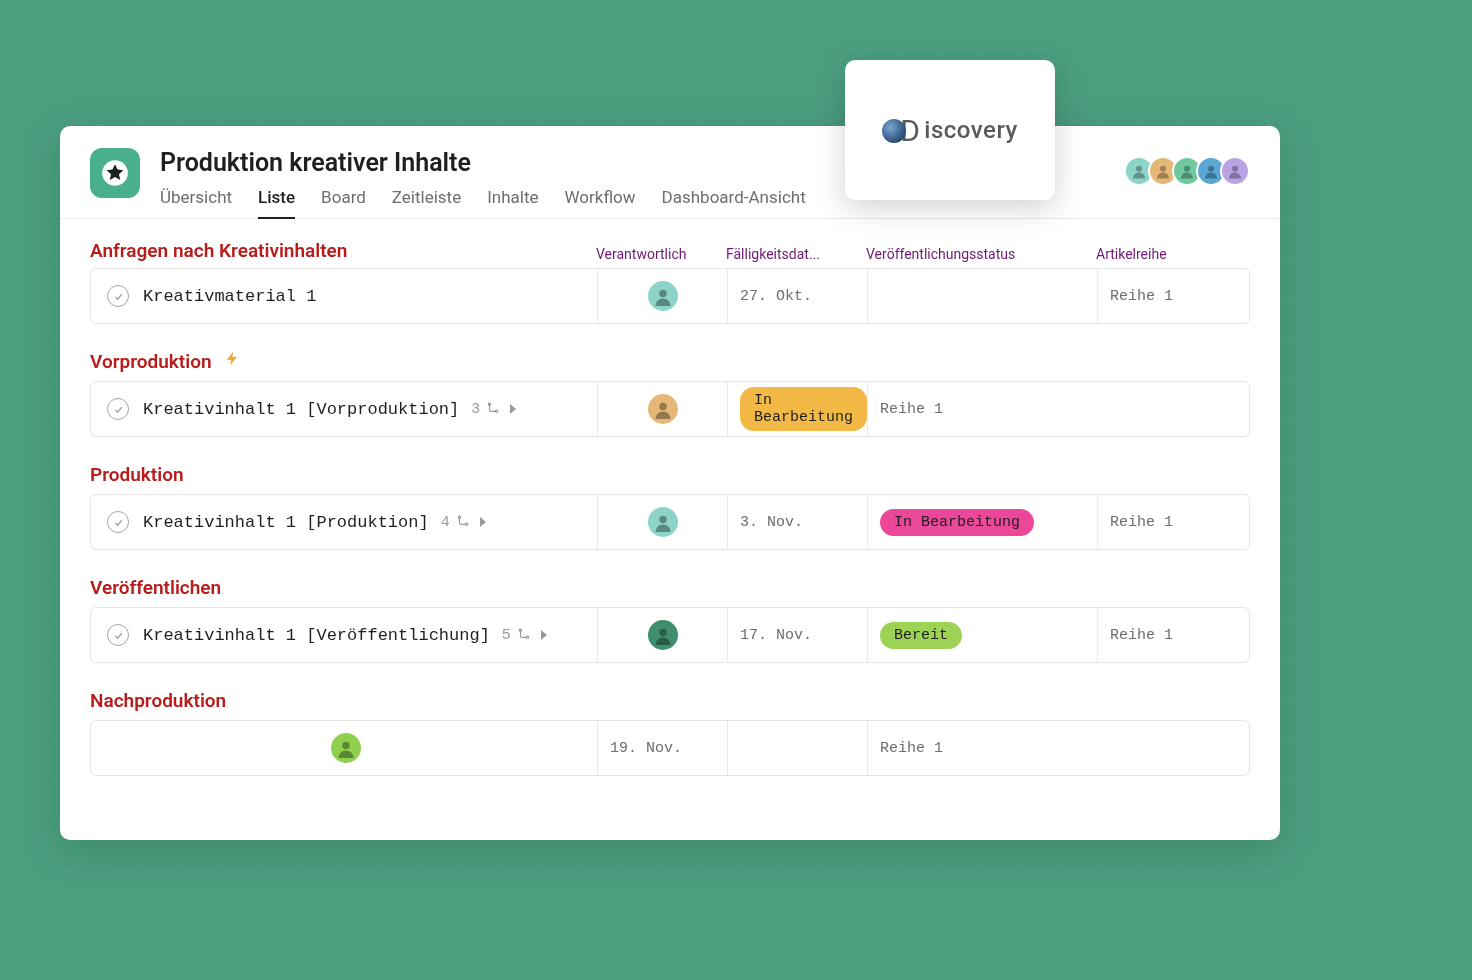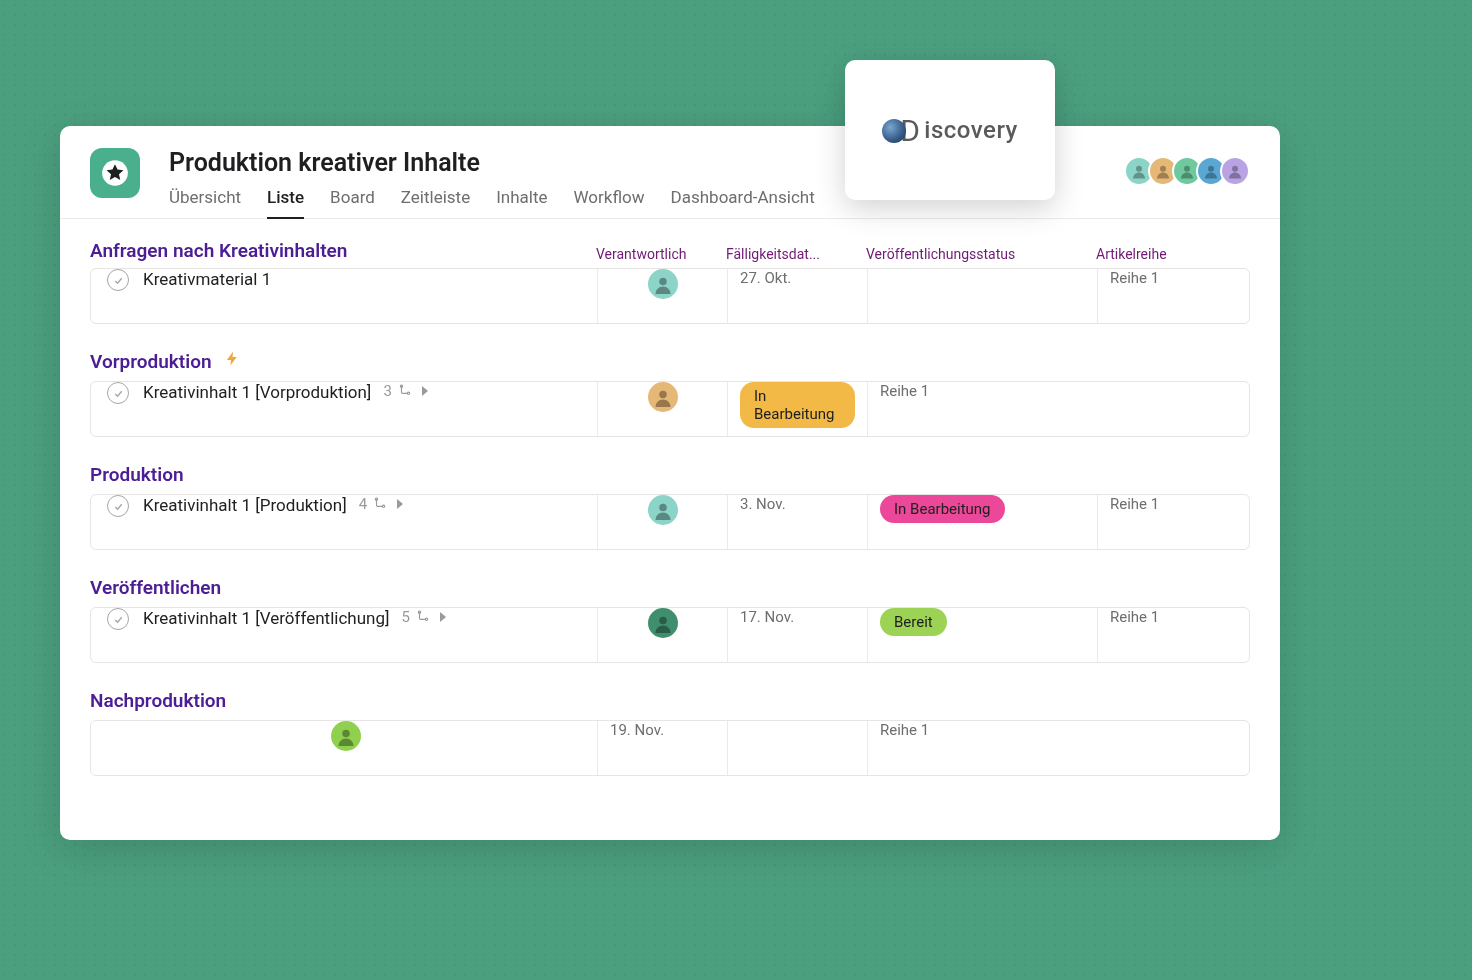--- a/index.html
+++ b/index.html
@@ -24,21 +24,21 @@
     height: 714px;
     background: #fff;
     border-radius: 10px;
     box-shadow: 0 10px 40px rgba(0,0,0,0.15);
     overflow: hidden;
   }
   .header {
     padding: 22px 30px 0 30px;
     display: flex;
     align-items: flex-start;
-    gap: 29px;
+    gap: 20px;
     position: relative;
   }
   .project-icon {
     width: 50px; height: 50px;
     background: #4aaf8d;
     border-radius: 12px;
     display: flex; align-items: center; justify-content: center;
     flex-shrink: 0;
   }
   .project-icon svg { width: 28px; height: 28px; }
@@ -92,45 +92,46 @@
     grid-template-columns: 506px 130px 140px 230px 150px;
     align-items: end;
     margin-bottom: 6px;
   }
   .section-title-wrap {
     display: flex; align-items: center; gap: 10px;
   }
   .section-title {
     font-size: 19px;
     font-weight: 600;
-    color: #4c1d95;
+    color: #b91c1c;
   }
   .col-head {
     font-size: 14px;
     color: #701a75;
     white-space: nowrap; overflow: hidden; text-overflow: ellipsis;
     padding-right: 10px;
   }
   .row {
     display: grid;
     grid-template-columns: 506px 130px 140px 230px 150px;
     align-items: center;
     border: 1px solid #e7e5e4;
     border-radius: 6px;
     height: 56px;
     background: #fff;
   }
   .row .cell {
     height: 100%;
     display: flex;
-    align-items: flex-start;
+    align-items: center;
     border-left: 1px solid #eceae9;
     padding: 0 12px;
     font-size: 15px;
     color: #6d6e6f;
+    font-family: Liberation Mono, monospace;
   }
   .row .cell:first-child { border-left: none; padding-left: 16px; }
   .task-name { color: #1e1f21; font-size: 17px; }
   .check-icon {
     width: 22px; height: 22px;
     border: 1.5px solid #a7a6a5;
     border-radius: 50%;
     margin-right: 14px;
     display: flex; align-items: center; justify-content: center;
     flex-shrink: 0;

